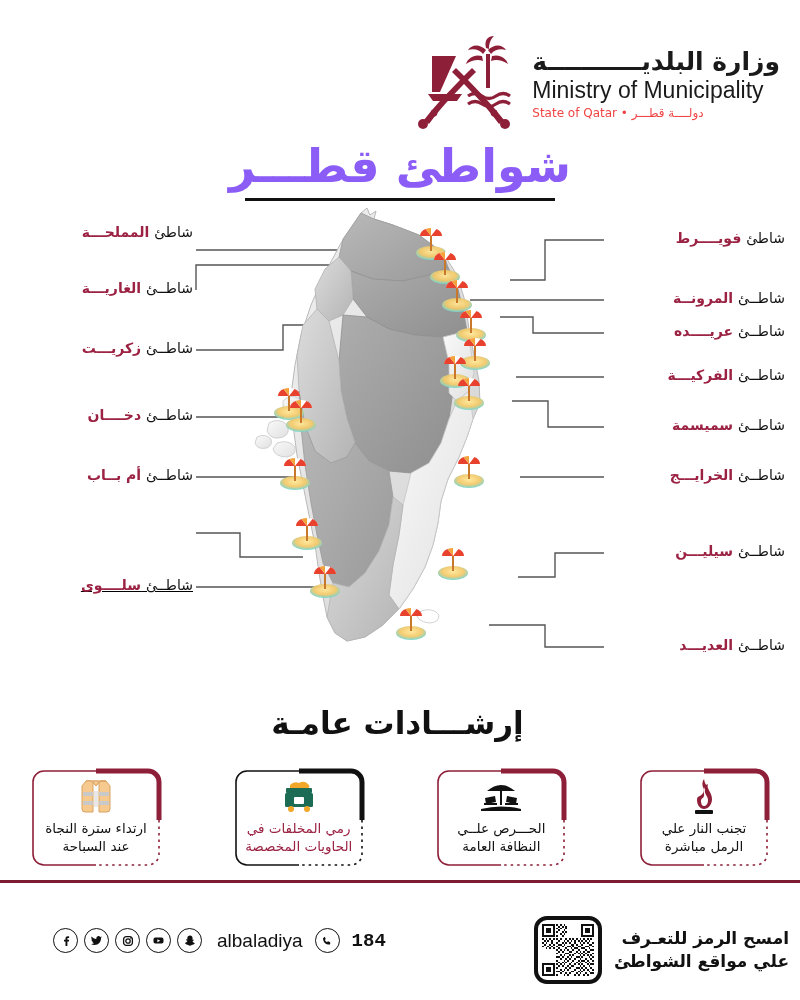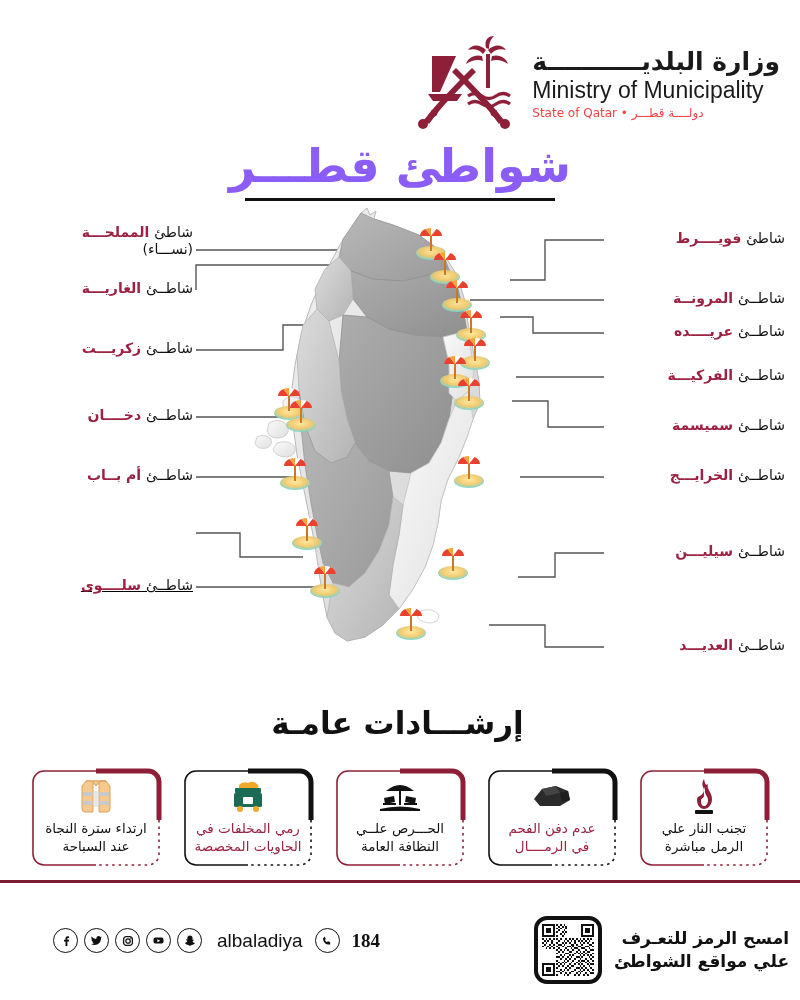--- a/index.html
+++ b/index.html
@@ -55,21 +55,21 @@
 
   
   .divider{position:absolute;top:880px;left:0;width:800px;height:3px;background:#7D1B33;}
 
   
   .footer{position:absolute;top:900px;left:15px;width:800px;height:100px;}
   .social{position:absolute;left:38px;top:28px;display:flex;align-items:center;gap:6px;direction:ltr;}
   .soc-ic{width:23px;height:23px;border:1.6px solid #111;border-radius:50%;
     display:flex;align-items:center;justify-content:center;color:#111;}
   .handle{font-size:19px;color:#111;margin-left:9px;margin-right:6px;font-family:"Liberation Sans",sans-serif;}
-  .phone-num{font-size:19px;color:#111;font-weight:700;margin-left:6px;font-family:Liberation Serif, serif;}
+  .phone-num{font-size:19px;color:#111;font-weight:700;margin-left:6px;font-family:Liberation Mono, monospace;}
   .qr-wrap{position:absolute;right:26px;top:16px;display:flex;flex-direction:row-reverse;align-items:center;gap:12px;}
   .qr-box{width:68px;height:68px;border:4px solid #111;border-radius:13px;
     box-sizing:border-box;padding:4px;background:#fff;}
   .qr-text{font-size:17px;font-weight:700;color:#111;direction:rtl;text-align:right;line-height:1.35;}
 </style>
 </head>
 <body>
 
 <div class="page">
 
@@ -329,21 +329,20 @@
           <path d="M-11 -9 a11 8 0 0 1 5.5 -6.9 L0 -9 Z" fill="#e8422e"></path>
           <path d="M0 -9 L5.5 -15.9 a11 8 0 0 1 5.5 6.9 Z" fill="#e8422e"></path>
           <path d="M-5.5 -15.9 a11 8 0 0 1 5.5 -1.1 L0 -9 Z" fill="#f4a23c"></path>
         </g>
       </g>
     </svg>
 
     <div class="label left" style="right:607px;top:19px;">
       <span class="base">شاطئ</span>
       <span class="name">المملحـــة</span>
-      <div class="paren">(نســـاء)</div>
     </div>
     <div class="label left" style="right:607px;top:75px;">
       <span class="base">شاطــئ</span>
       <span class="name">الغاريـــة</span>
     </div>
     <div class="label left" style="right:607px;top:135px;">
       <span class="base">شاطــئ</span>
       <span class="name">زكريـــت</span>
     </div>
     <div class="label left" style="right:607px;top:202px;">
@@ -464,40 +463,20 @@
             <path d="M2 31 q20 -5 40 0 L42 33 L2 33 Z" fill="#111"></path>
           </svg>
         </div>
         <div class="card-text black">
           <span>الحـــرص علــي</span><br>
           <span>النظافة العامة</span>
         </div>
       </div>
     </div>
 
-    <div class="card">
-      <svg class="card-box" viewBox="0 0 140 100" preserveAspectRatio="none">
-        <path d="M70 3 L122 3 A11 11 0 0 1 133 14 L133 52" fill="none" stroke="#111111" stroke-width="5"></path>
-        <path d="M70 3 L18 3 A11 11 0 0 0 7 14 L7 86 A11 11 0 0 0 18 97 L70 97" fill="none" stroke="#111111" stroke-width="1.6"></path>
-        <path d="M133 52 L133 86 A11 11 0 0 1 122 97 L70 97" fill="none" stroke="#111111" stroke-width="1.6" stroke-dasharray="2.5 4"></path>
-      </svg>
-      <div class="card-inner">
-        <div class="card-icon">
-          <svg width="44" height="30" viewBox="0 0 44 30">
-            <path d="M4 18 L12 8 L26 5 L38 10 L40 19 L30 25 L10 25 Z" fill="#2b2b2b"></path>
-            <path d="M12 8 L26 5 L30 12 L16 15 Z" fill="#444444"></path>
-            <path d="M30 12 L38 10 L40 19 L32 21 Z" fill="#1f1f1f"></path>
-          </svg>
-        </div>
-        <div class="card-text red">
-          <span>عدم دفن الفحم</span><br>
-          <span>في الرمــــال</span>
-        </div>
-      </div>
-    </div>
 
     <div class="card">
       <svg class="card-box" viewBox="0 0 140 100" preserveAspectRatio="none">
         <path d="M70 3 L122 3 A11 11 0 0 1 133 14 L133 52" fill="none" stroke="#8E1F38" stroke-width="5"></path>
         <path d="M70 3 L18 3 A11 11 0 0 0 7 14 L7 86 A11 11 0 0 0 18 97 L70 97" fill="none" stroke="#8E1F38" stroke-width="1.6"></path>
         <path d="M133 52 L133 86 A11 11 0 0 1 122 97 L70 97" fill="none" stroke="#8E1F38" stroke-width="1.6" stroke-dasharray="2.5 4"></path>
       </svg>
       <div class="card-inner">
         <div class="card-icon">
           <svg width="30" height="38" viewBox="0 0 30 38">

